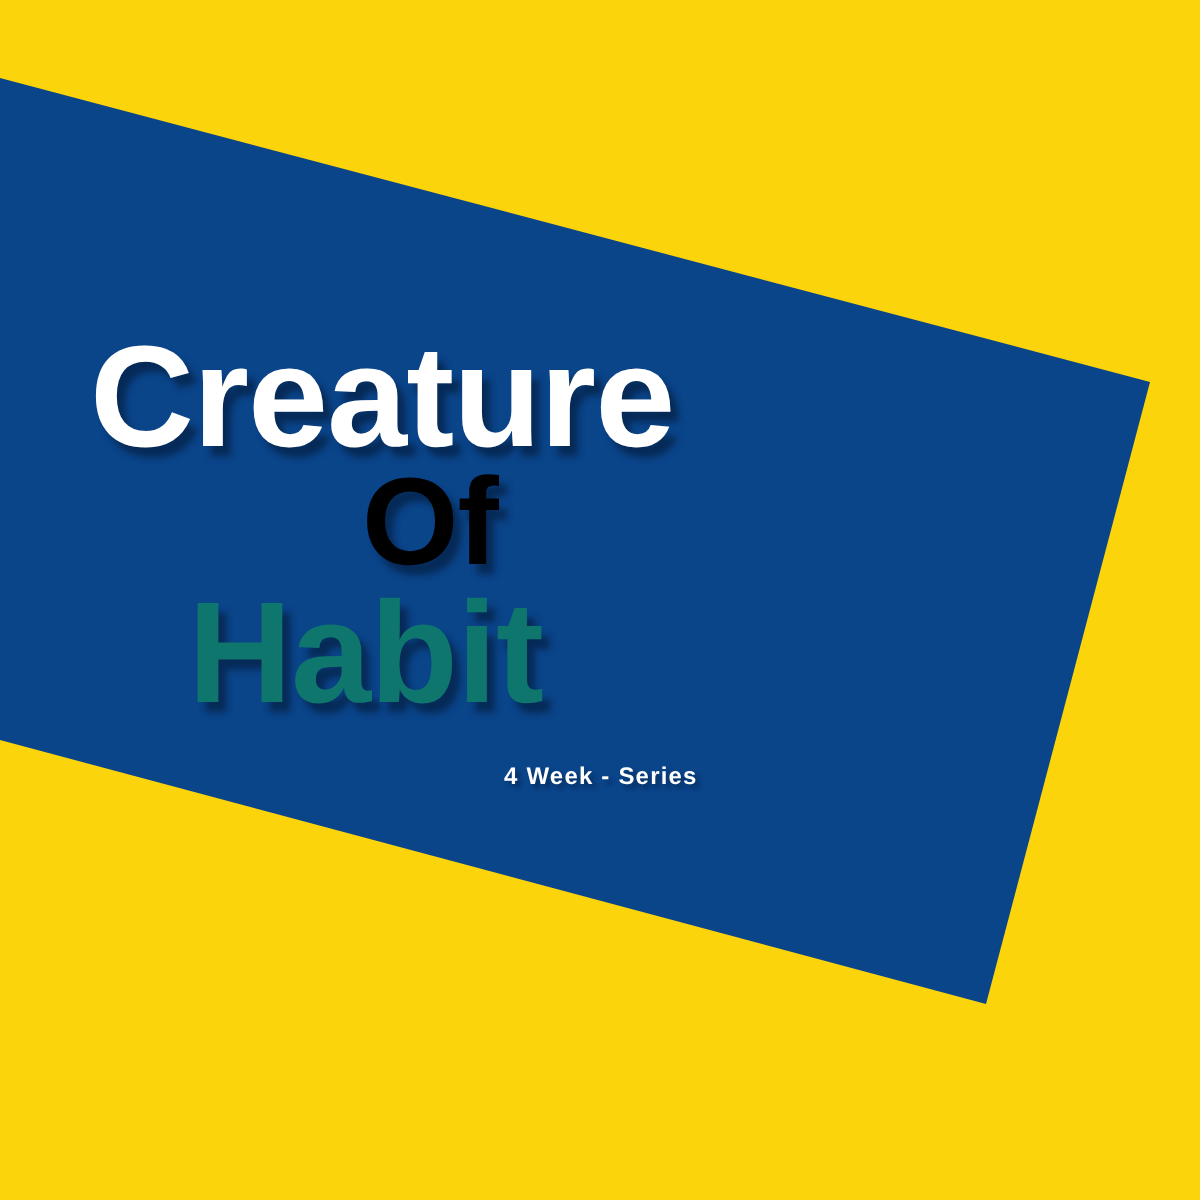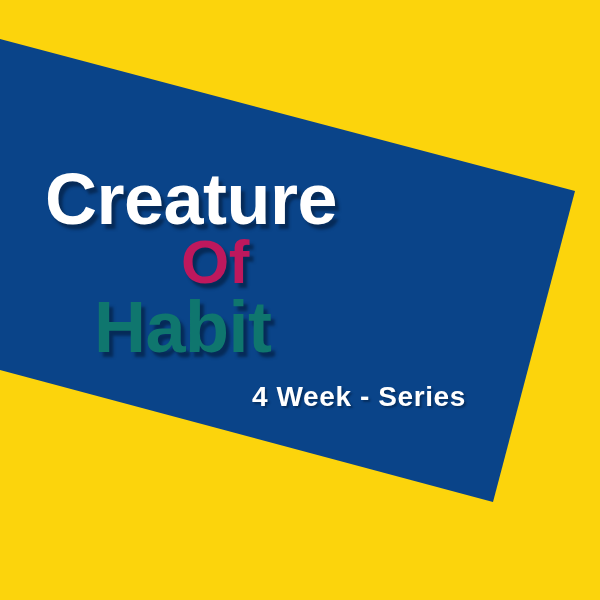--- a/index.html
+++ b/index.html
@@ -55,39 +55,39 @@
     top: 163px;
     font-size: 72px;
     color: #FFFFFF;
     text-shadow: 4px 5px 3px rgba(3, 22, 48, 0.55);
   }
 
   .word-of {
     left: 181px;
     top: 231px;
     font-size: 62px;
-    color: #be185d;
+    color: #000000;
     text-shadow: 4px 5px 3px rgba(3, 22, 48, 0.55);
   }
 
   .word-habit {
     left: 94px;
     top: 291px;
     font-size: 72px;
     color: #0f766e;
     text-shadow: 4px 5px 3px rgba(3, 22, 48, 0.55);
   }
 
   .subtitle {
     position: absolute;
     left: 252px;
     top: 381px;
     font-family: "Liberation Sans", sans-serif;
     font-weight: bold;
-    font-size: 28px;
+    font-size: 12px;
     letter-spacing: 0.6px;
     color: #FFFFFF;
     white-space: nowrap;
     text-shadow: 2px 2px 2px rgba(3, 22, 48, 0.45);
   }
 </style>
 </head>
 <body>
 
 <div id="poster">

